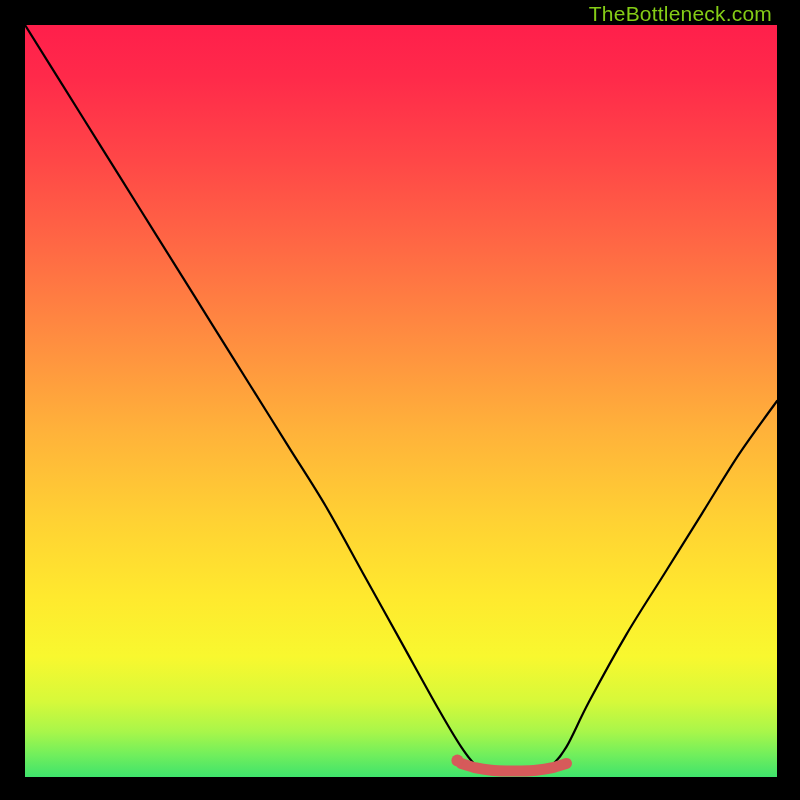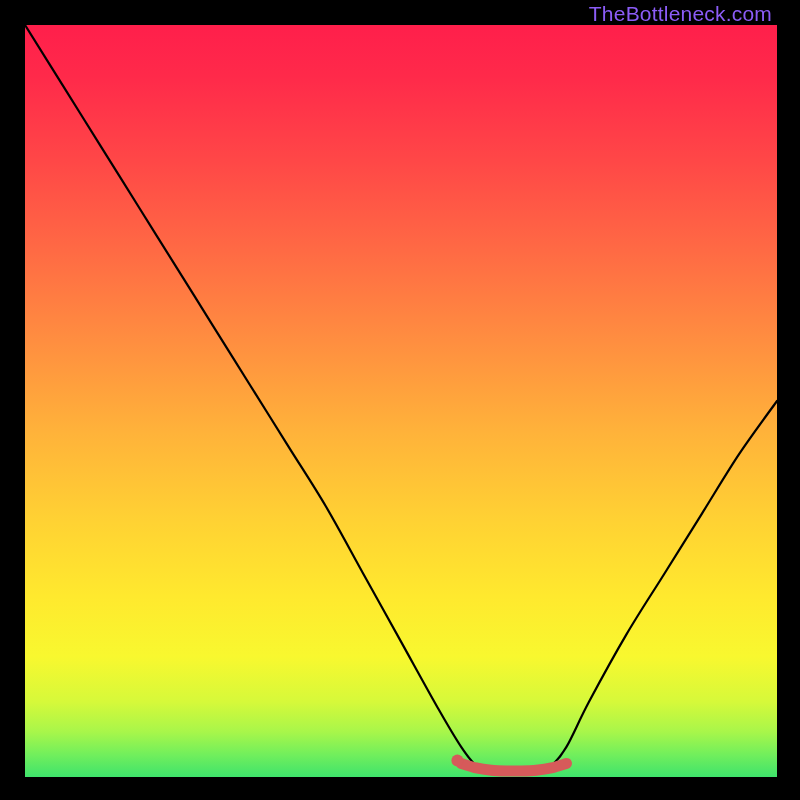--- a/index.html
+++ b/index.html
@@ -20,21 +20,21 @@
     box-sizing: border-box;
   }
   .gradient {
     position: absolute;
     left: 0; top: 0; right: 0; bottom: 0;
   }
   .watermark {
     position: absolute;
     top: 2px;
     right: 28px;
-    color: #8b5cf6;
+    color: #84cc16;
     font-size: 21px;
     font-weight: 500;
     letter-spacing: 0.2px;
     z-index: 5;
   }
   svg.overlay {
     position: absolute;
     left: 0; top: 0;
     width: 752px;
     height: 752px;

